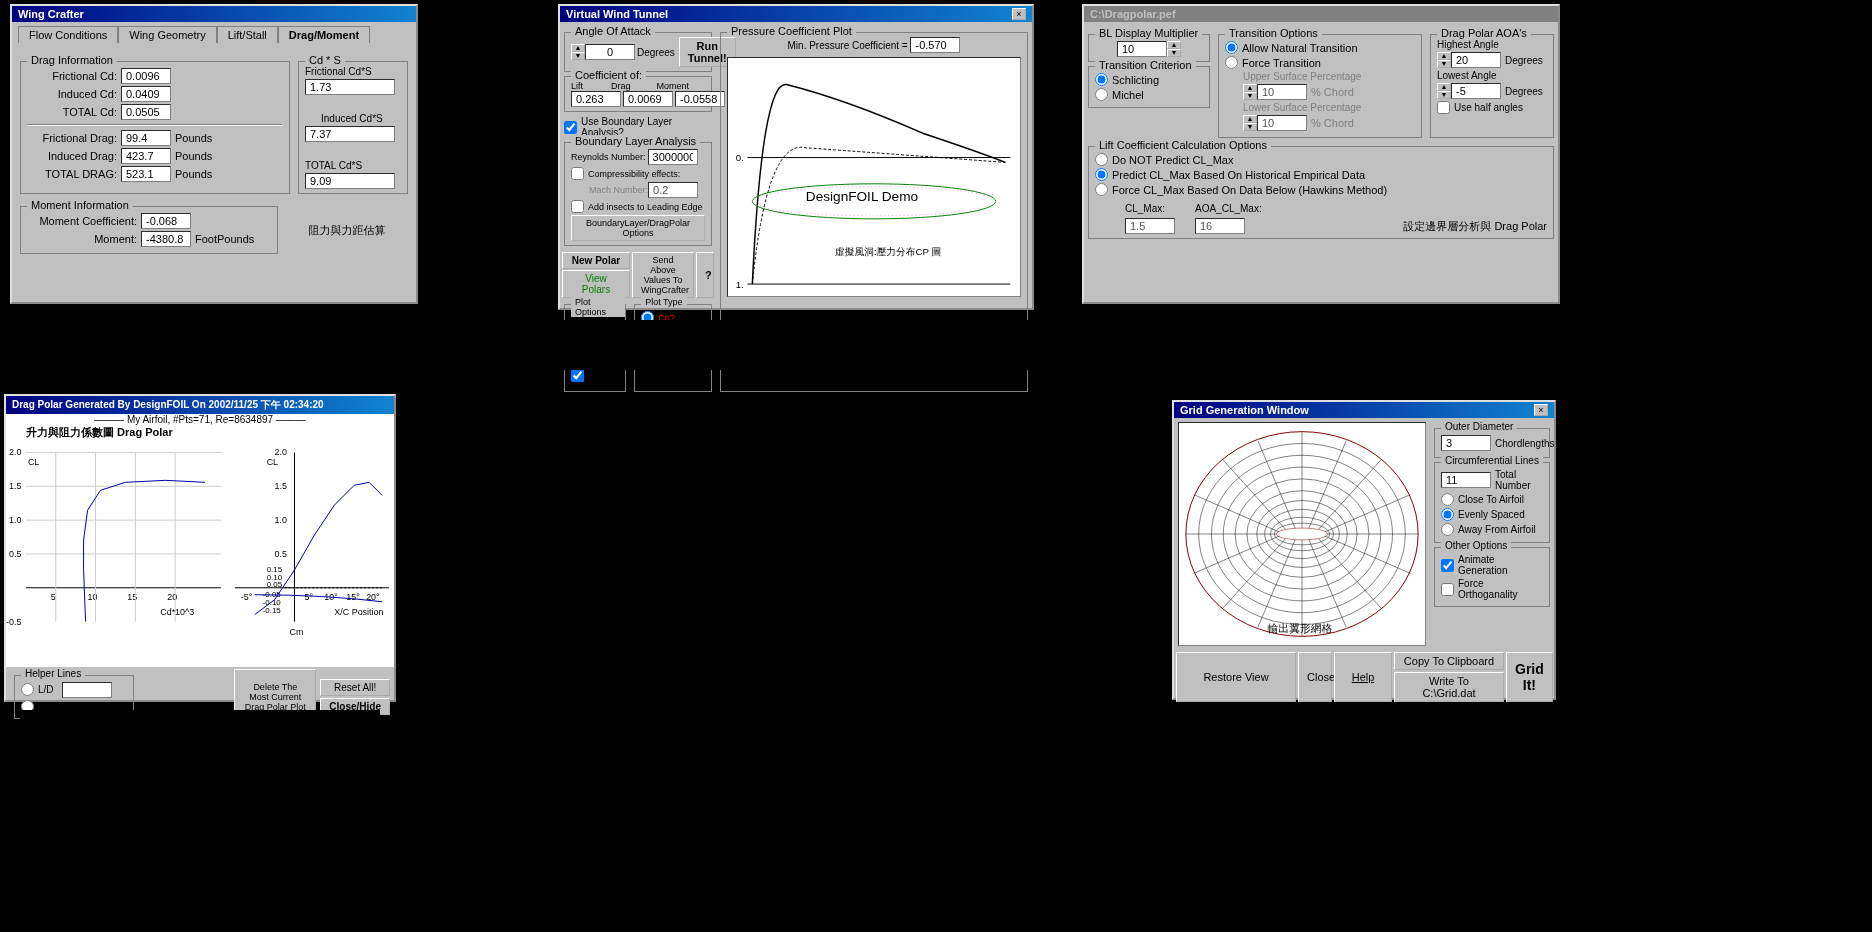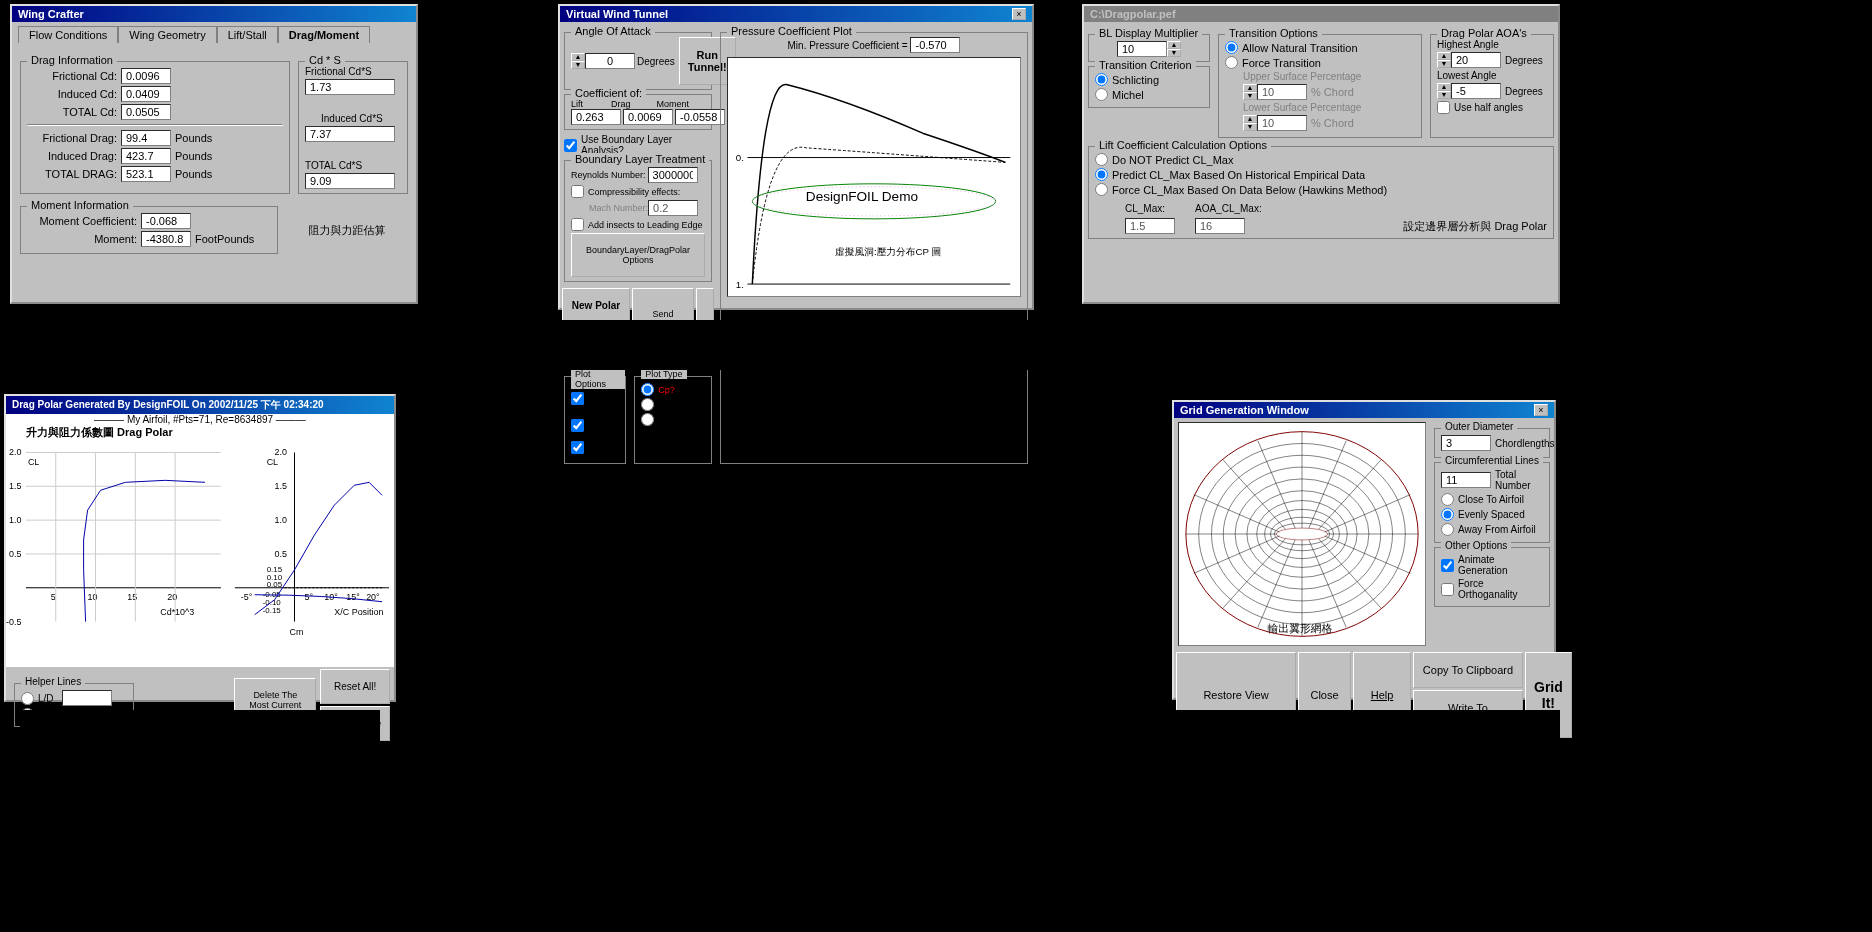--- a/index.html
+++ b/index.html
@@ -11,21 +11,21 @@
   .titlebar-btn { width: 14px; height: 12px; background: #c0c0c0; border: 1px outset #fff; font-size: 9px; text-align: center; line-height: 10px; color: #000; }
   .tabs { display: flex; margin: 4px 6px 0; }
   .tab { border: 1px solid #808080; border-bottom: none; background: #c0c0c0; padding: 2px 10px; font-size: 11px; cursor: pointer; }
   .tab.active { background: #c0c0c0; font-weight: bold; }
   .group { border: 1px solid #808080; margin: 4px; padding: 4px 6px; position: relative; }
   .group-title { position: absolute; top: -8px; left: 6px; background: #c0c0c0; padding: 0 4px; font-size: 11px; }
   .field-row { display: flex; align-items: center; margin: 2px 0; font-size: 11px; }
   .field-label { min-width: 90px; text-align: right; margin-right: 4px; }
   .field-input { background: #fff; border: 1px inset #808080; padding: 1px 4px; font-size: 11px; min-width: 50px; }
   .field-unit { margin-left: 4px; }
-  .btn { background: #c0c0c0; border: 1px outset #fff; padding: 11px 8px; font-size: 11px; cursor: pointer; }
+  .btn { background: #c0c0c0; border: 1px outset #fff; padding: 2px 8px; font-size: 11px; cursor: pointer; }
   .checkbox { width: 13px; height: 13px; margin-right: 4px; }
   .radio { width: 13px; height: 13px; margin-right: 4px; }
   .caption { position: absolute; color: #000; background: #000; font-size: 14px; text-align: center; }
   .chart-area { background: #fff; border: 1px inset #808080; position: relative; }
   .disabled-text { color: #808080; }
   .spinner { display: inline-flex; }
   .spinner-btns { display: flex; flex-direction: column; }
   .spinner-btn { width: 14px; height: 8px; background: #c0c0c0; border: 1px outset #fff; font-size: 7px; text-align: center; line-height: 5px; }
 </style>
 </head>
@@ -135,21 +135,21 @@
           <input class="field-input" style="width: 40px;" value="0.263">
           <input class="field-input" style="width: 40px;" value="0.0069">
           <input class="field-input" style="width: 40px;" value="-0.0558">
         </div>
       </div>
       <div class="field-row" style="padding-left:4px;">
           <input type="checkbox" checked="" class="checkbox" style="">
           <span style="font-size:10px;">Use Boundary Layer Analysis?</span>
         </div>
       <div class="group">
-        <div class="group-title">Boundary Layer Treatment</div>
+        <div class="group-title">Boundary Layer Analysis</div>
         <div class="field-row">
             <span style="font-size:9px;">Reynolds Number:</span>
             <input class="field-input" style="width: 50px; margin-left: 2px;" value="3000000">
           </div>
         <div class="field-row">
             <input type="checkbox" class="checkbox" style="">
             <span style="font-size:9px;">Compressibility effects:</span>
           </div>
         <div class="field-row disabled-text">
             <span style="font-size:9px; margin-left:18px;">Mach Number:</span>
@@ -498,21 +498,21 @@
             <input type="checkbox" class="checkbox" style="">
             <span style="font-size:10px;">Force Orthoganality</span>
           </div>
       </div>
     </div>
   </div>
   <div style="display:flex; padding:2px; gap:2px; align-items:stretch;">
     <div style="display:flex; flex-direction:row; gap:2px;">
       <button class="btn" style="width:120px;">Restore View</button>
       <div style="display:flex; gap:2px;">
-        <button class="btn" style="width:53px; ">Close</button>
+        <button class="btn" style="width:34px; ">Close</button>
         <button class="btn" style="width:58px; text-decoration:underline;">Help</button>
       </div>
     </div>
     <div style="display:flex; flex-direction:column; gap:2px;">
       <button class="btn" style="width:110px;">Copy To Clipboard</button>
       <button class="btn" style="width:110px;">Write To C:\Grid.dat</button>
     </div>
     <button class="btn" style="flex:1; font-weight:bold; font-size:14px;">Grid It!</button>
   </div>
 </div>

